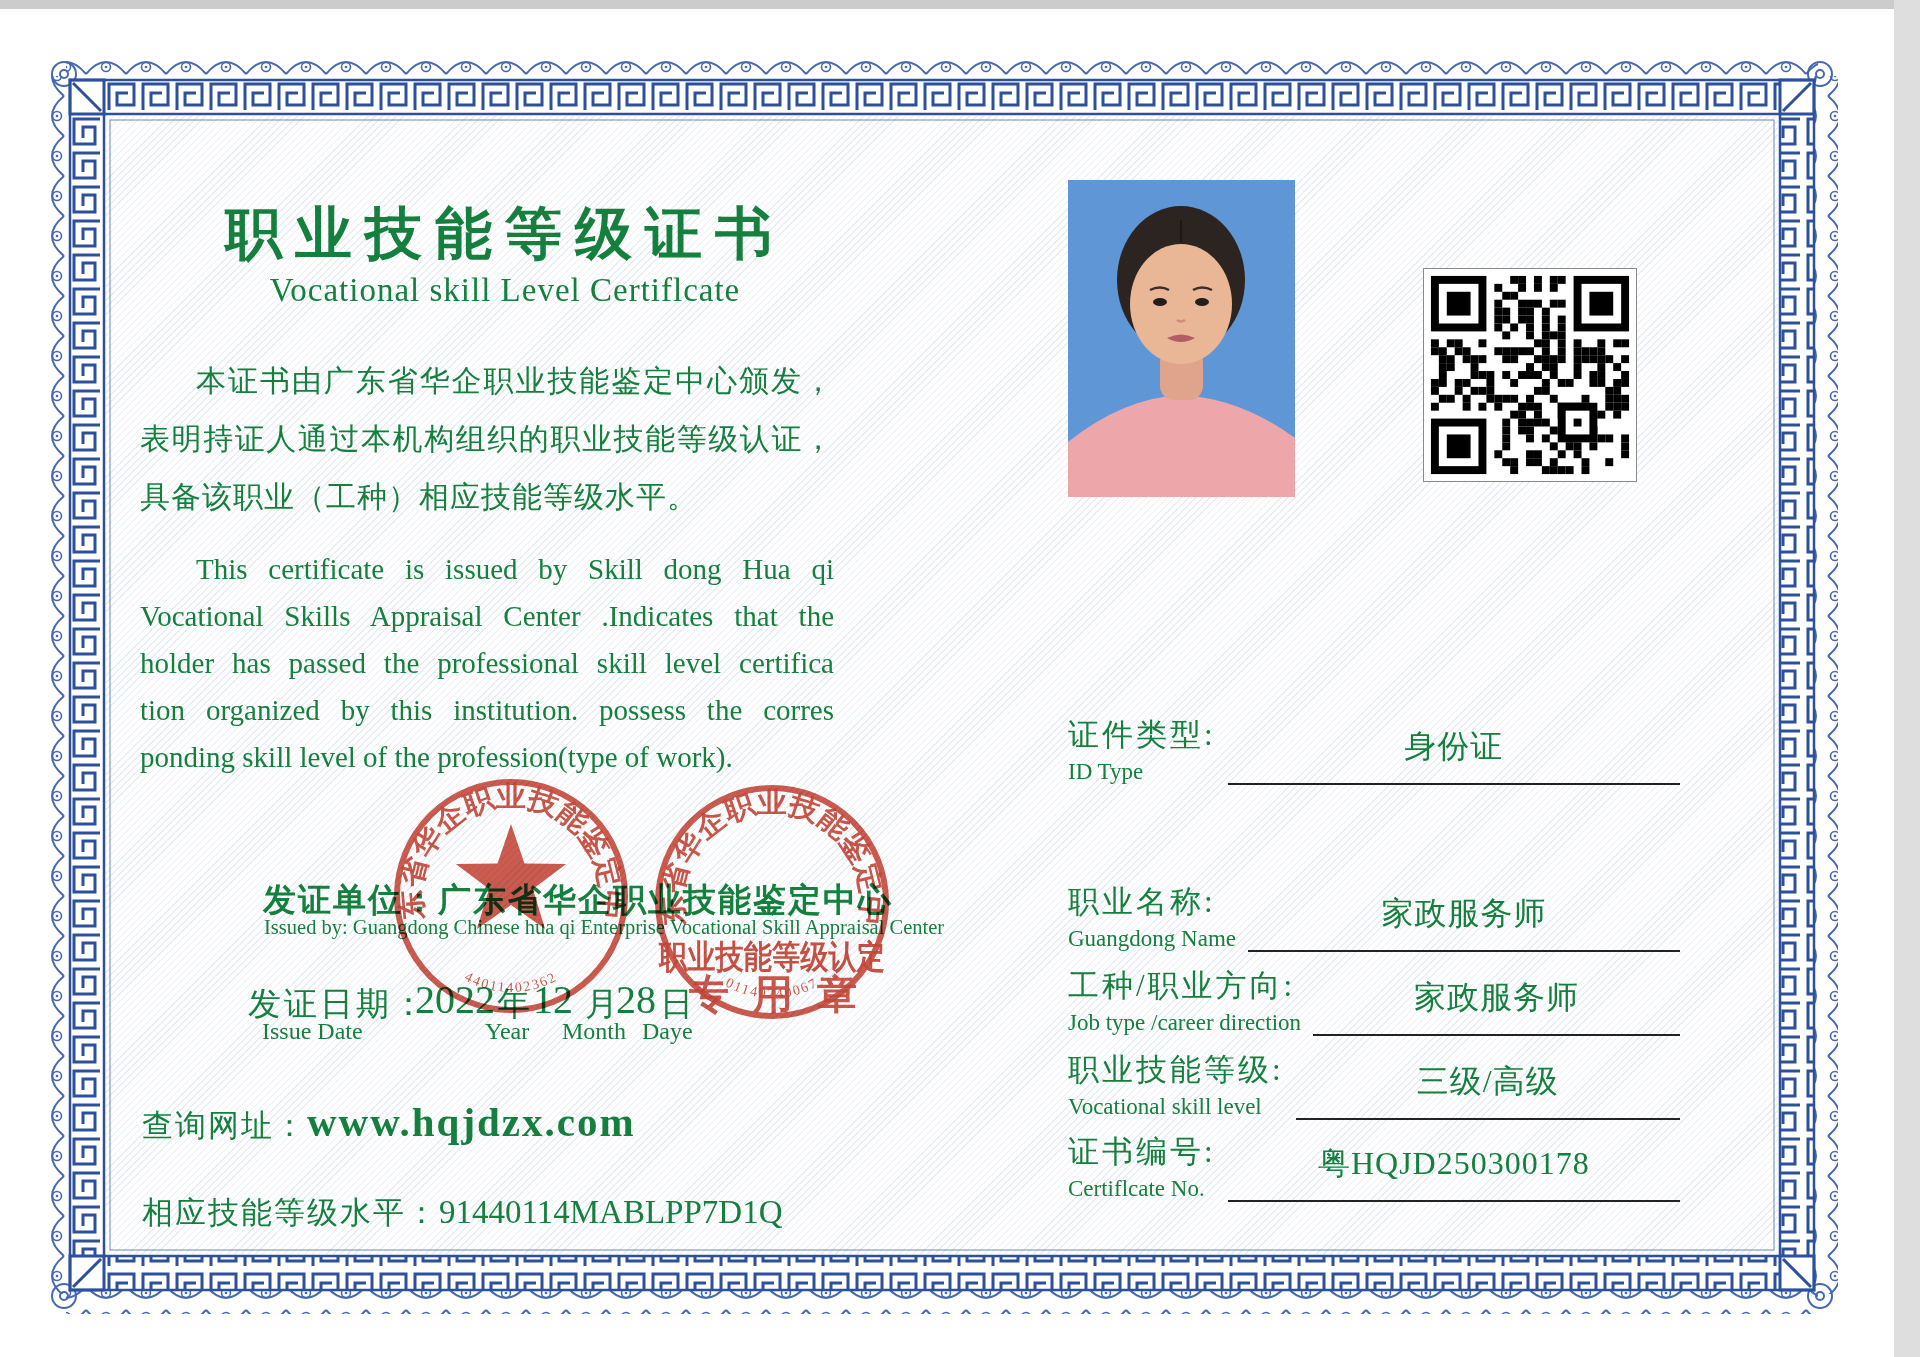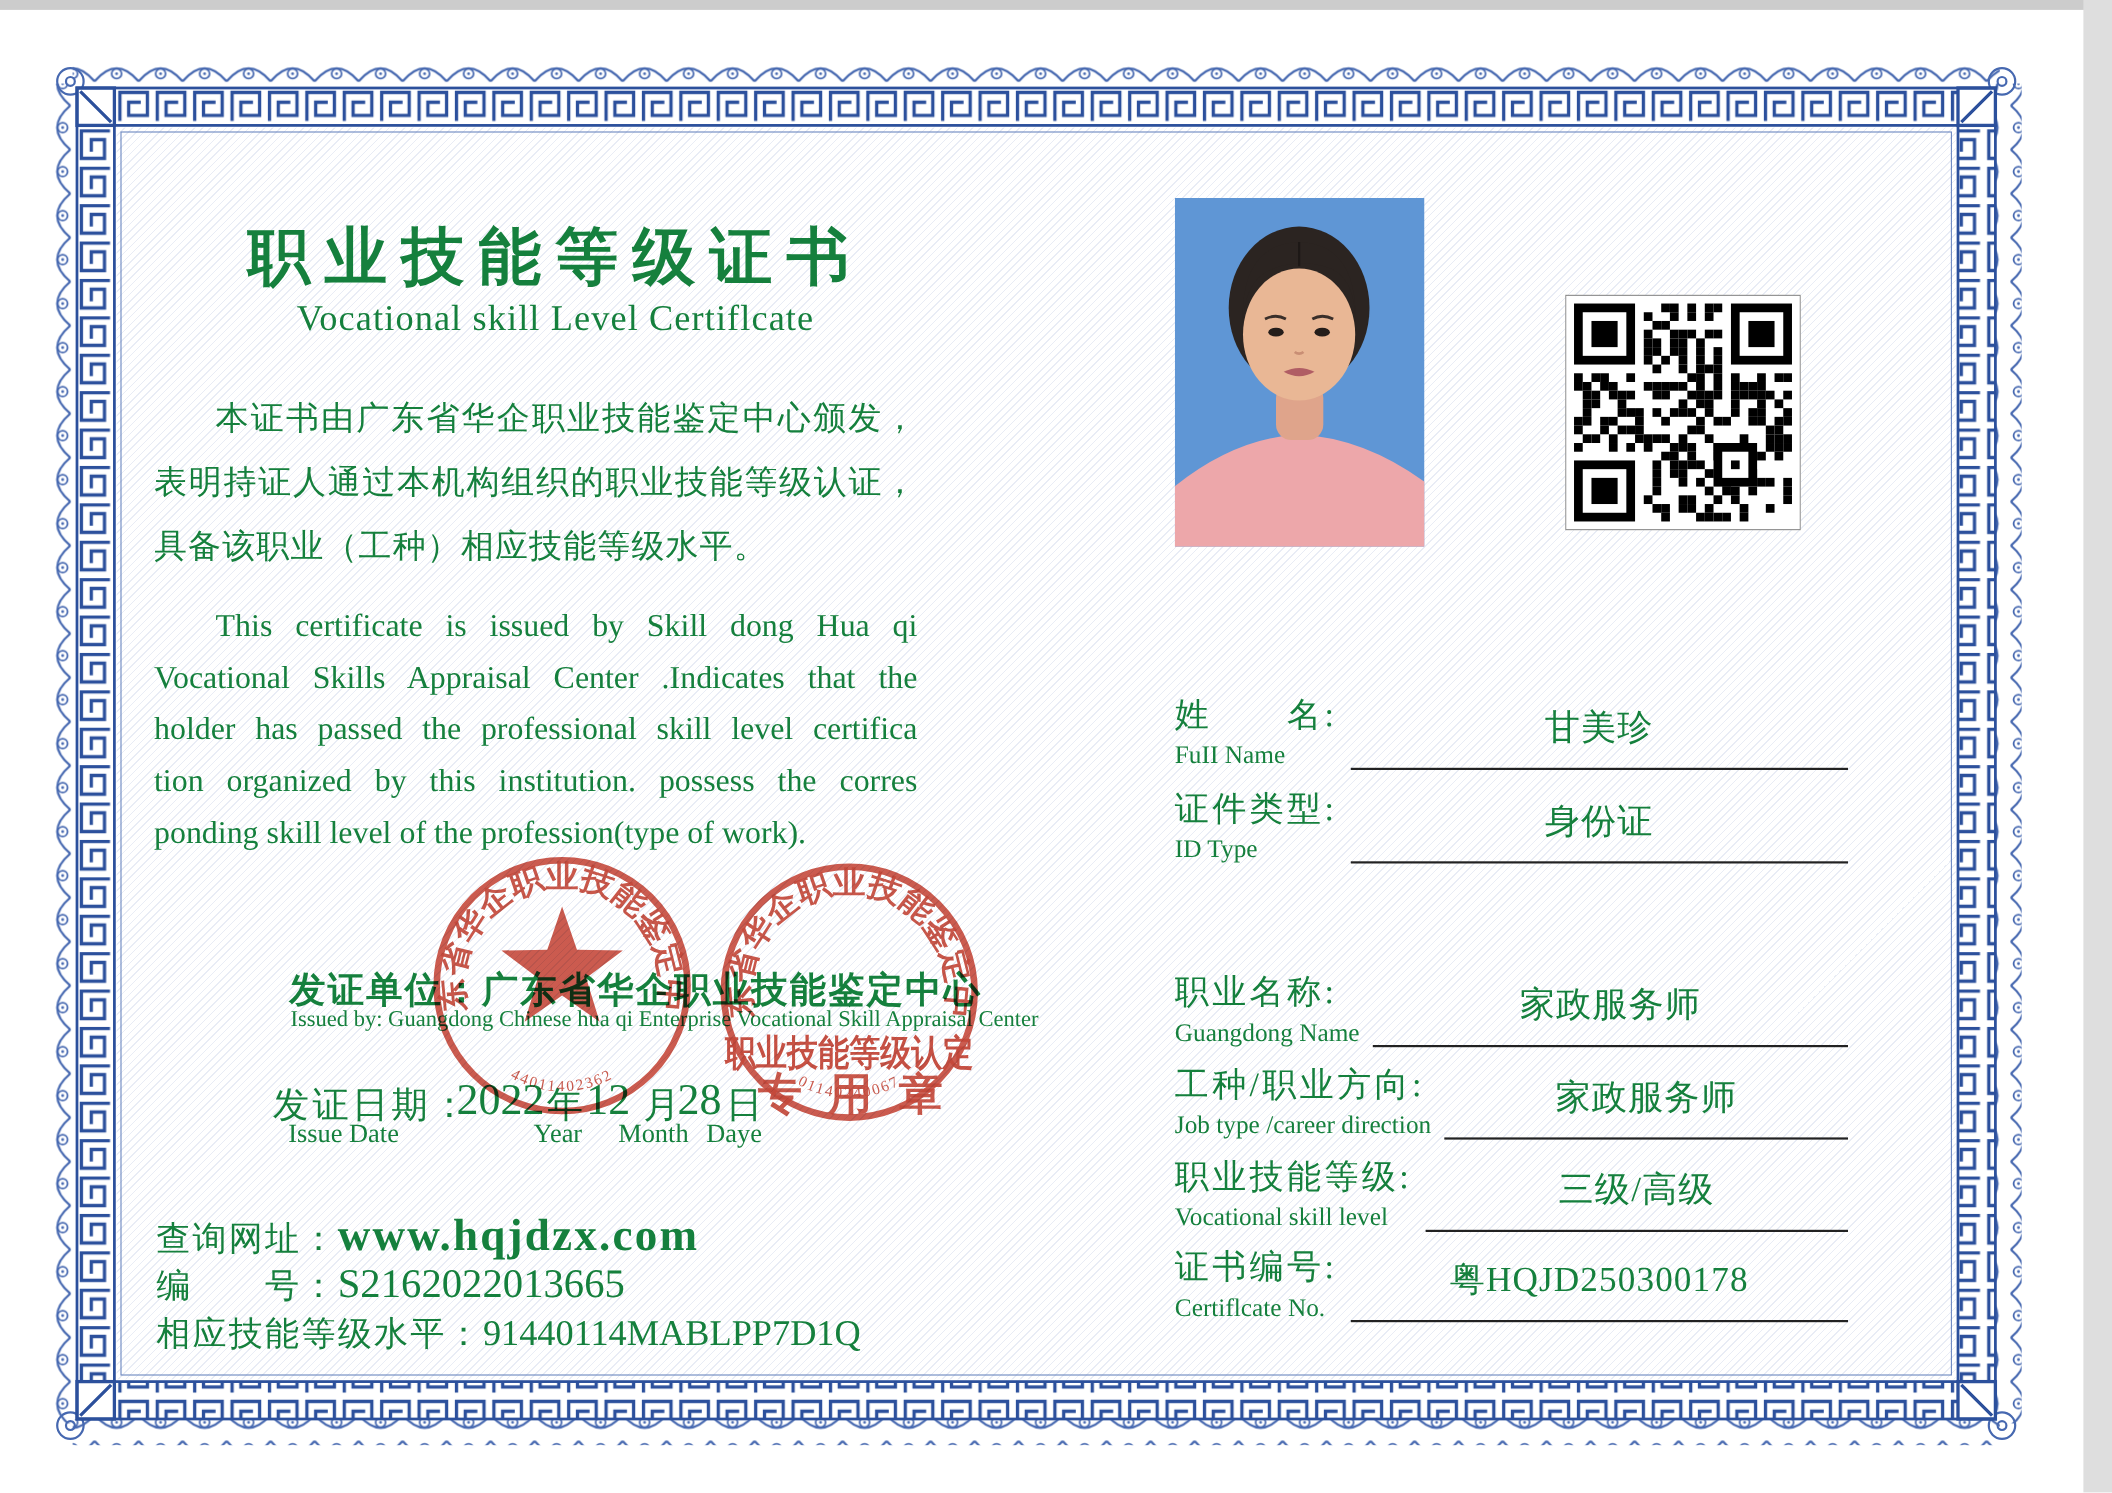--- a/index.html
+++ b/index.html
@@ -146,23 +146,20 @@
   <div class="dt dt-unit" style="left:585px;top:982px;">月</div>
   <div class="dt dt-num" style="left:616px;top:976px;">28</div>
   <div class="dt dt-unit" style="left:660px;top:982px;">日</div>
   <div class="dt dt-sub" style="left:262px;top:1018px;">Issue  Date</div>
   <div class="dt dt-sub" style="left:485px;top:1018px;">Year</div>
   <div class="dt dt-sub" style="left:562px;top:1018px;">Month</div>
   <div class="dt dt-sub" style="left:642px;top:1018px;">Daye</div>
 
   <div class="footer-row" style="top:1098px;">
     <span class="f-label">查询网址：</span><span class="f-site">www.hqjdzx.com</span>
-  </div>
-  <div class="footer-row" style="top:1146px;">
-    <span class="f-label">编　　号：</span><span class="f-serial">S2162022013665</span>
   </div>
   <div class="footer-row" style="top:1192px;">
     <span class="f-label">相应技能等级水平：</span><span class="f-credit">91440114MABLPP7D1Q</span>
   </div>
 
   <svg class="photo" viewBox="0 0 227 317">
     <rect width="227" height="317" fill="#5f96d5"></rect>
     <ellipse cx="113" cy="100" rx="64" ry="74" fill="#2b2421"></ellipse>
     <path d="M0 317 L0 262 Q55 218 113 215 Q172 218 227 258 L227 317 Z" fill="#eda7aa"></path>
     <rect x="92" y="168" width="43" height="52" rx="14" fill="#dfa48b"></rect>
@@ -390,27 +387,20 @@
       <rect x="159" y="15" width="40" height="40" fill="#fff"></rect>
       <rect x="167" y="23" width="24" height="24" fill="#000"></rect>
       <rect x="7" y="151" width="56" height="56" fill="#000"></rect>
       <rect x="15" y="159" width="40" height="40" fill="#fff"></rect>
       <rect x="23" y="167" width="24" height="24" fill="#000"></rect>
       <rect x="135" y="135" width="40" height="40" fill="#000"></rect>
       <rect x="143" y="143" width="24" height="24" fill="#fff"></rect>
       <rect x="151" y="151" width="8" height="8" fill="#000"></rect>
     </svg>
 
-  <div class="frow" style="top:624px;">
-    <div class="flabel">
-      <div class="flabel-cn">姓　　名:</div>
-      <div class="flabel-en">FuII Name</div>
-    </div>
-    <div class="fvalue">甘美珍</div>
-  </div>
   <div class="frow" style="top:709px;">
     <div class="flabel">
       <div class="flabel-cn">证件类型:</div>
       <div class="flabel-en">ID Type</div>
     </div>
     <div class="fvalue">身份证</div>
   </div>
   <div class="frow" style="top:876px;">
     <div class="flabel">
       <div class="flabel-cn">职业名称:</div>

